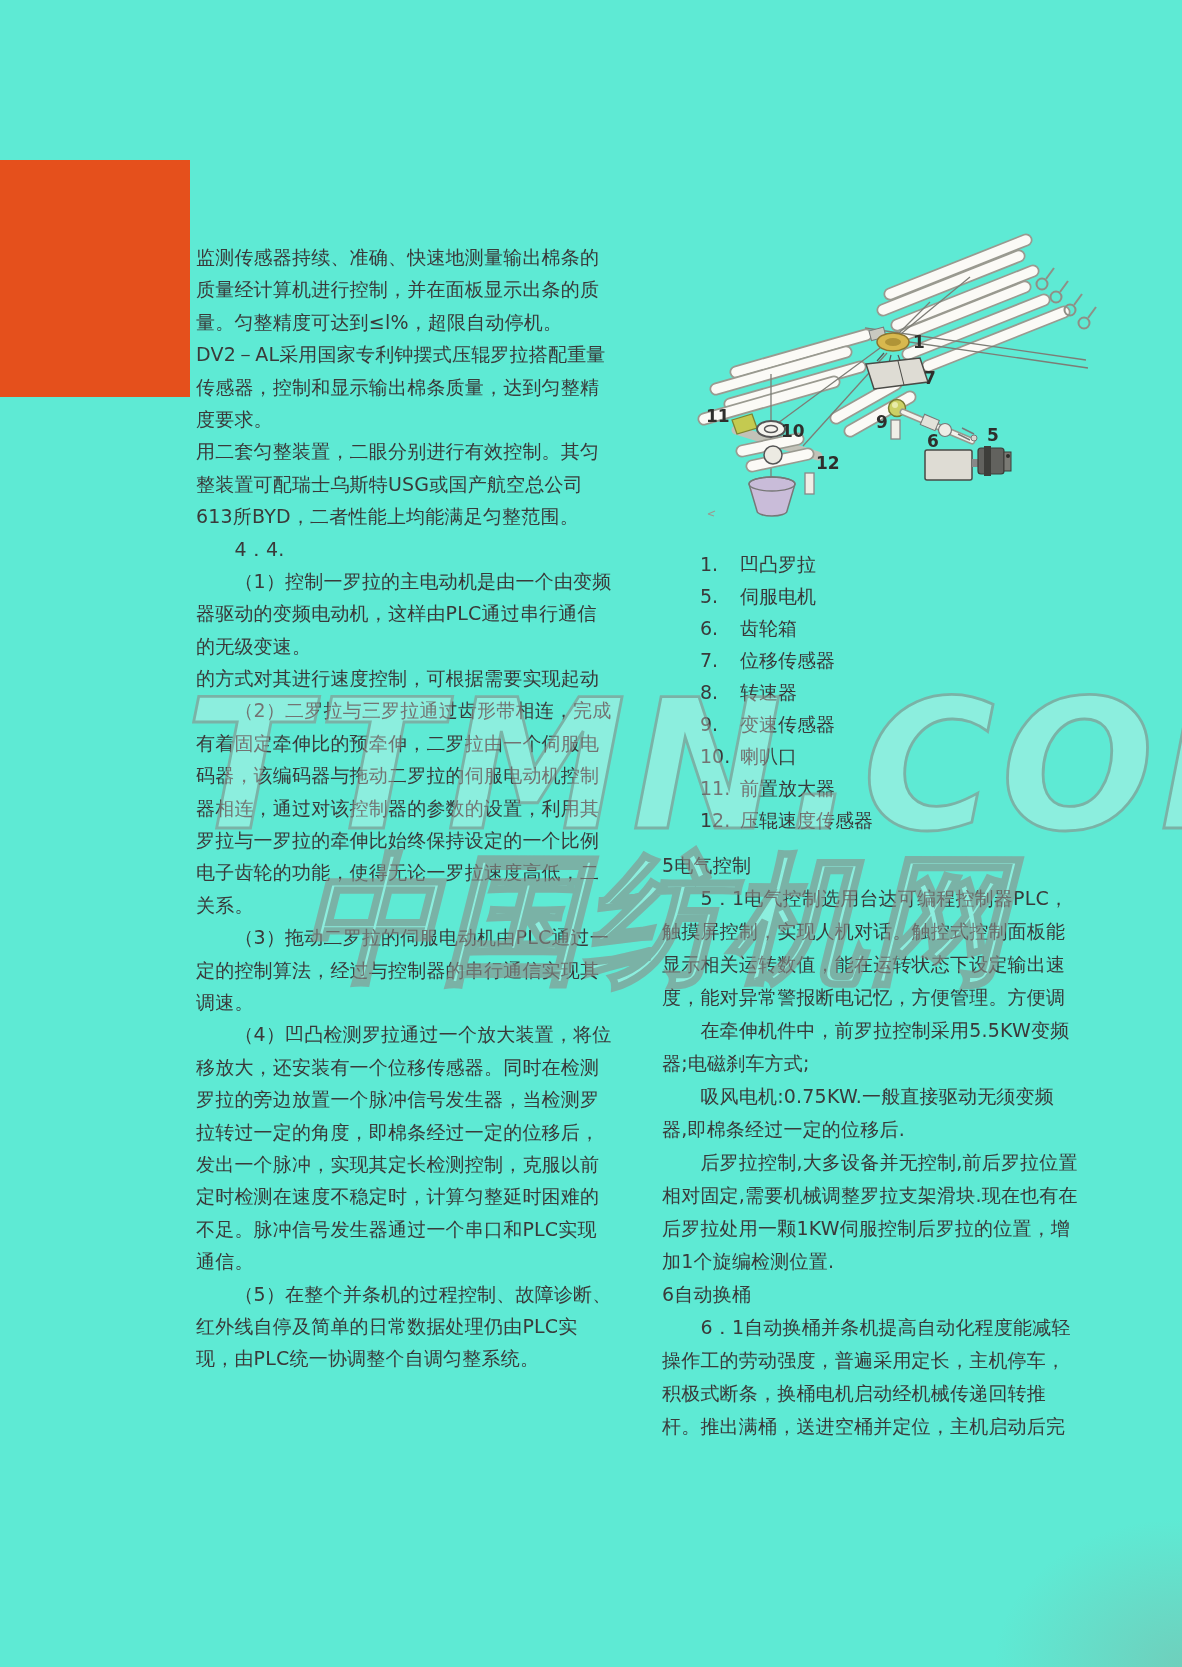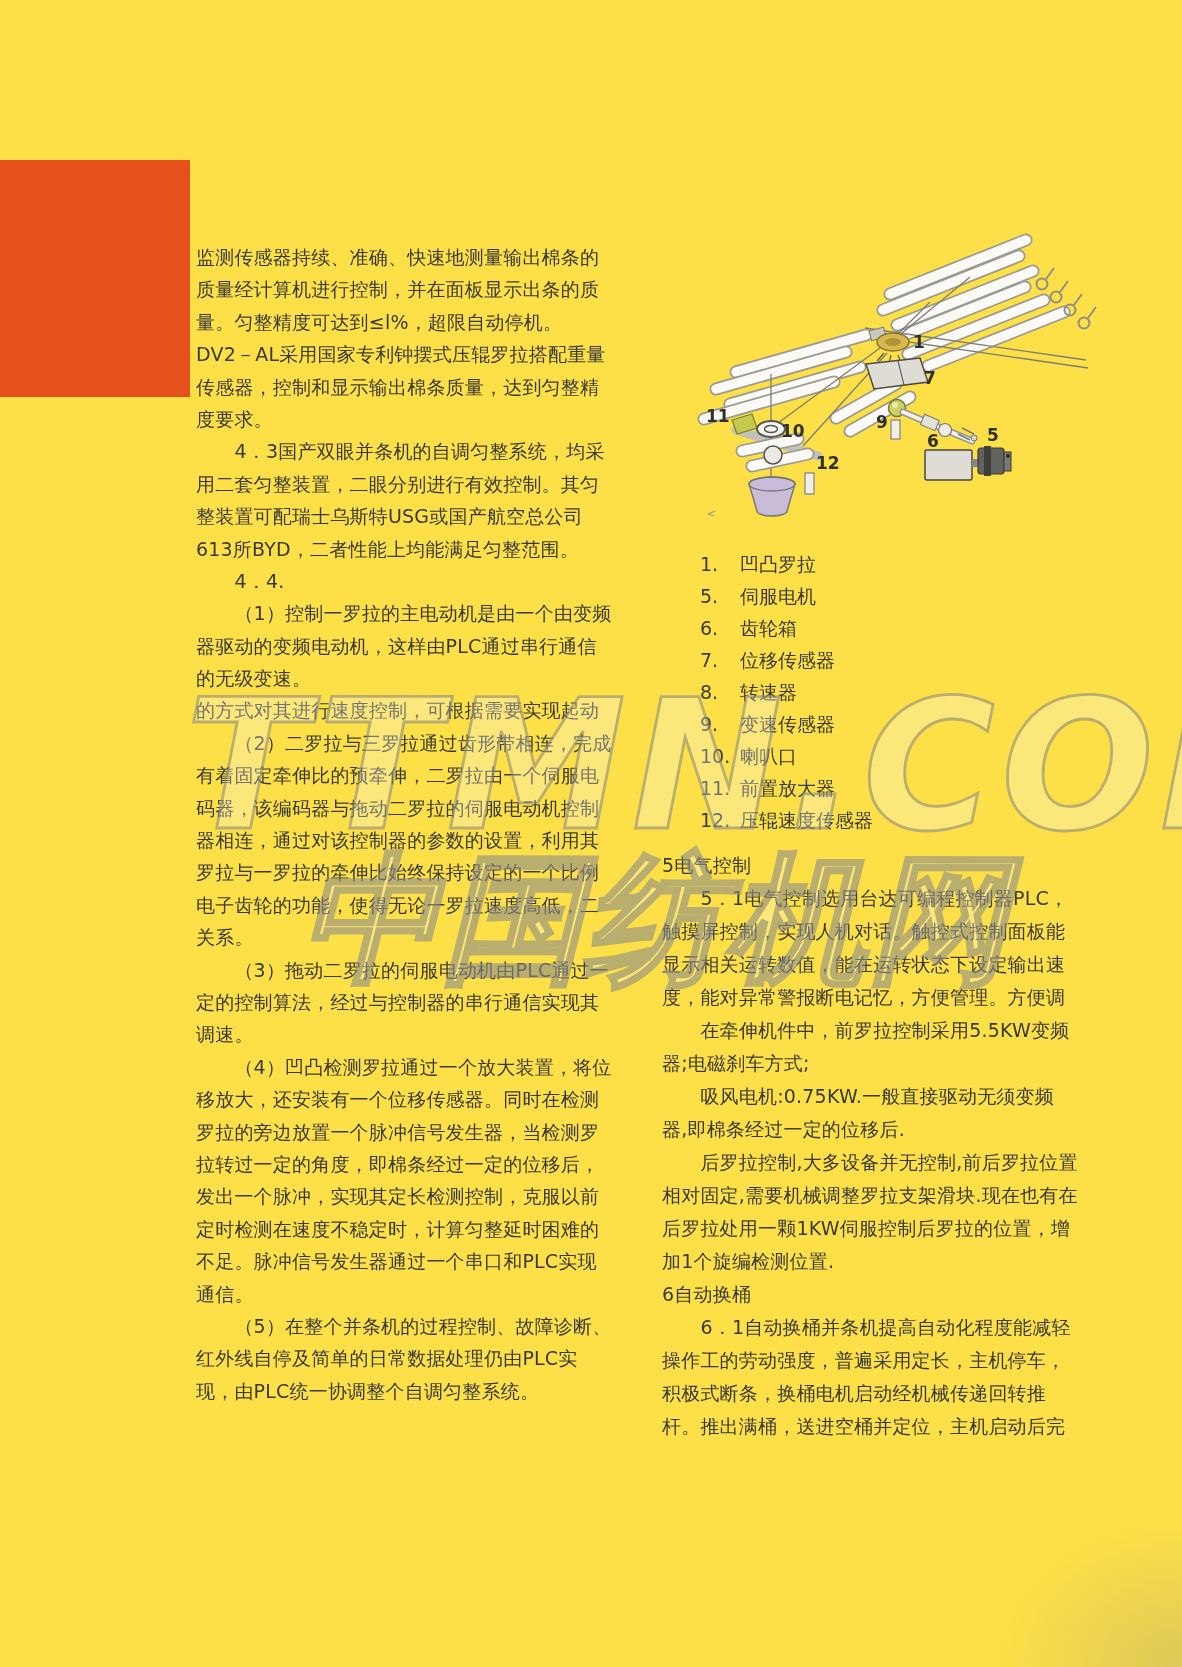--- a/index.html
+++ b/index.html
@@ -1,18 +1,18 @@
 <!DOCTYPE html>
 <html><head>
 <meta charset="utf-8">
 <style>
   html,body{margin:0;padding:0;background:#e8e6e0;}
   .page{
     position:relative;width:1182px;height:1667px;margin:0 auto;
-    background:#fde047;overflow:hidden;
+    background:#5eead4;overflow:hidden;
     font-family:"DejaVu Sans","Liberation Sans",sans-serif;
     color:#3a3a3a;
   }
   .orange-block{position:absolute;left:0;top:160px;width:190px;height:237px;}
   .text-col{position:absolute;}
   .text-col .tline{white-space:pre;font-size:19px;letter-spacing:0.2px;}
   .col-left{left:196px;top:241px;width:402px;}
   .col-left .tline{height:32.4px;line-height:32.4px;}
   .col-right{left:662px;top:849px;width:412px;}
   .col-right .tline{height:33px;line-height:33px;}
@@ -45,21 +45,20 @@
       <div class="tline">质量经计算机进行控制，并在面板显示出条的质</div>
 
       <div class="tline">量。匀整精度可达到≤l%，超限自动停机。</div>
 
       <div class="tline">DV2－AL采用国家专利钟摆式压辊罗拉搭配重量</div>
 
       <div class="tline">传感器，控制和显示输出棉条质量，达到匀整精</div>
 
       <div class="tline">度要求。</div>
 
-      <div class="tline">　　4．3国产双眼并条机的自调匀整系统，均采</div>
 
       <div class="tline">用二套匀整装置，二眼分别进行有效控制。其匀</div>
 
       <div class="tline">整装置可配瑞士乌斯特USG或国产航空总公司</div>
 
       <div class="tline">613所BYD，二者性能上均能满足匀整范围。</div>
 
       <div class="tline">　　4．4.</div>
 
       <div class="tline">　　（1）控制一罗拉的主电动机是由一个由变频</div>

